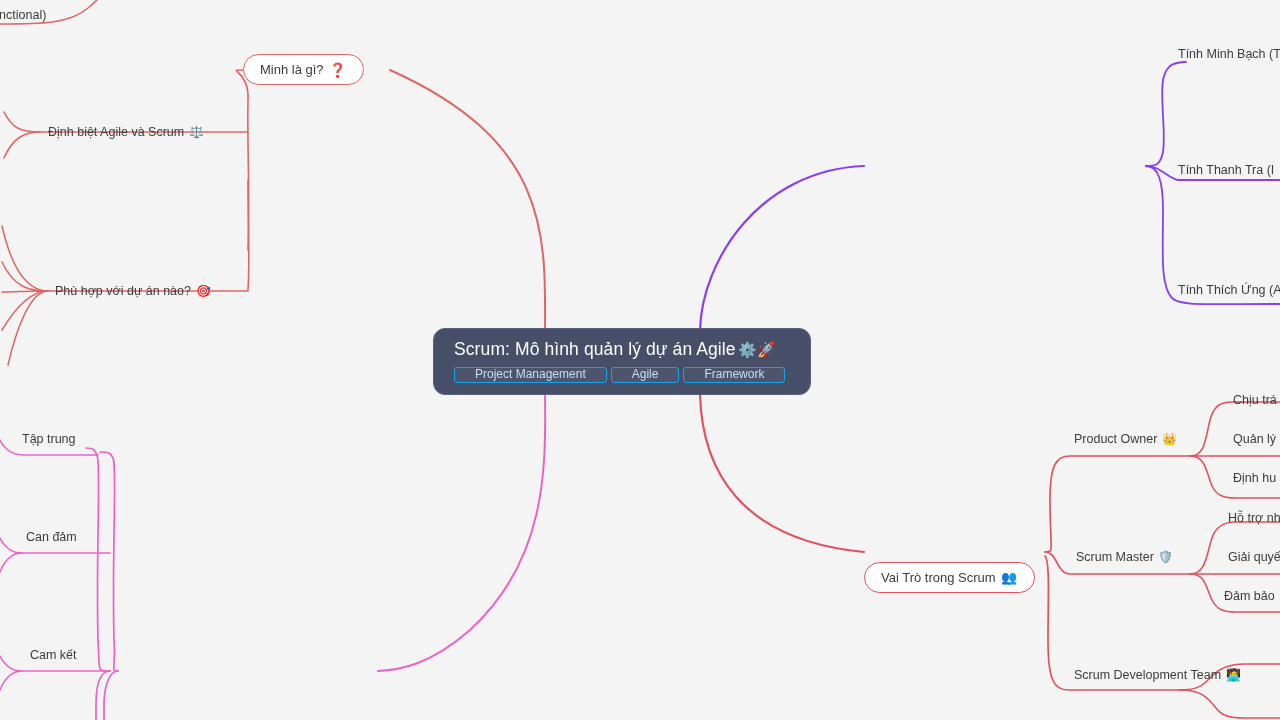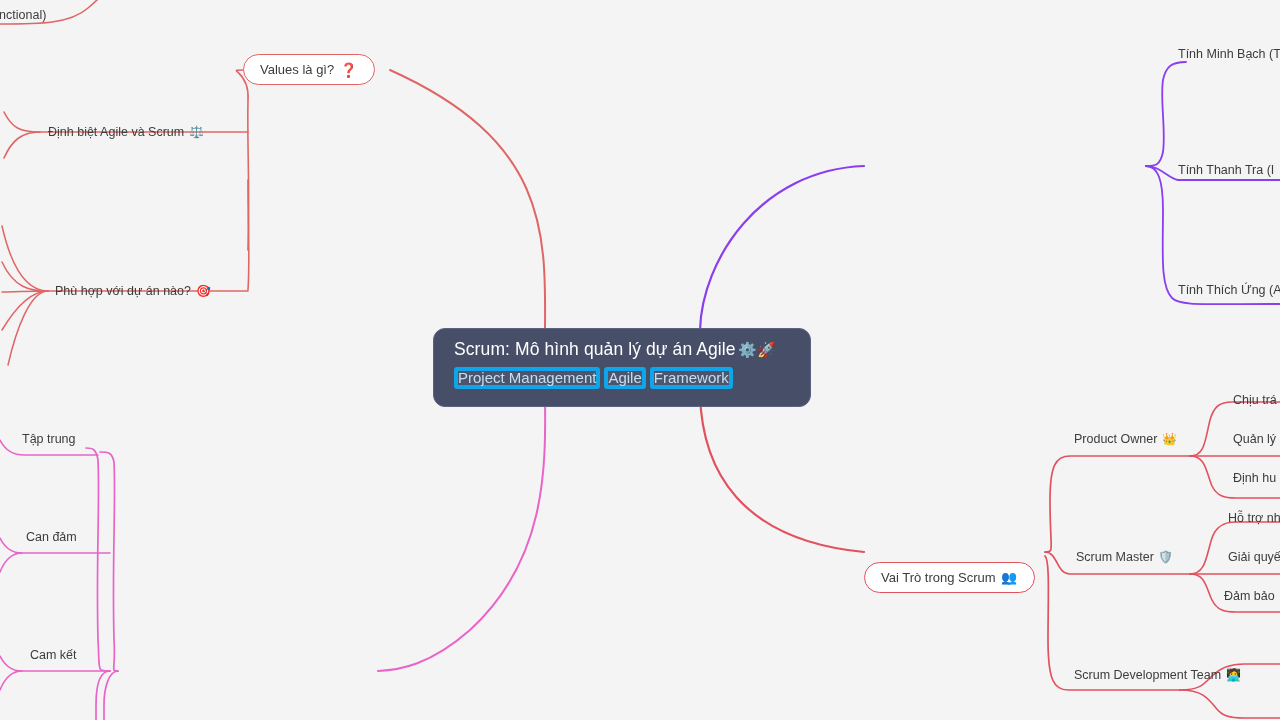--- a/index.html
+++ b/index.html
@@ -17,43 +17,43 @@
   #wires {
     position: absolute; left: 0; top: 0;
     width: 1280px; height: 720px;
     pointer-events: none;
   }
 
   
   .root-node {
     position: absolute;
     left: 433px; top: 328px;
-    width: 378px; height: 79px;
+    width: 378px; height: 67px;
     background: #474e68;
     border: 1.5px solid #5a6183;
     border-radius: 12px;
     padding: 9px 18px 0 20px;
     z-index: 10;
   }
   .root-title {
     color: #ffffff;
     font-size: 17.5px;
     font-weight: 400;
     letter-spacing: .1px;
     white-space: nowrap;
     line-height: 22px;
   }
   .root-title .emoji { font-size: 15px; margin-left: 3px; }
   .tag-row { margin-top: 6px; display: flex; gap: 4px; }
   .tag {
-    font-size: 15px;
+    font-size: 12px;
     color: #bfe0ef;
-    border: 4px solid #0ea5e9;
+    border: 1px solid #0ea5e9;
     border-radius: 3px;
-    padding: 1px 0 2px;
+    padding: 1px 20px 2px;
     line-height: 11px;
     white-space: nowrap;
     background: rgba(255,255,255,0.04);
   }
 
   
   .pill {
     position: absolute;
     display: flex;
     align-items: center;
@@ -169,21 +169,21 @@
       <span>Scrum: Mô hình quản lý dự án Agile</span><span class="emoji">⚙️🚀</span>
     </div>
     <div class="tag-row">
       <span class="tag">Project Management</span>
       <span class="tag">Agile</span>
       <span class="tag">Framework</span>
     </div>
   </div>
 
   <div class="pill red" style="left:243px; top:54px;">
-    <span>Values là gì?</span>
+    <span>Minh là gì?</span>
     <span class="q-red">❓</span>
   </div>
 
   <div class="leaf" style="left:48px; top:124px;">
     <span>Định biệt Agile và Scrum</span><span class="emoji">⚖️</span>
   </div>
 
   <div class="leaf" style="left:55px; top:283px;">
     <span>Phù hợp với dự án nào?</span><span class="emoji">🎯</span>
   </div>

